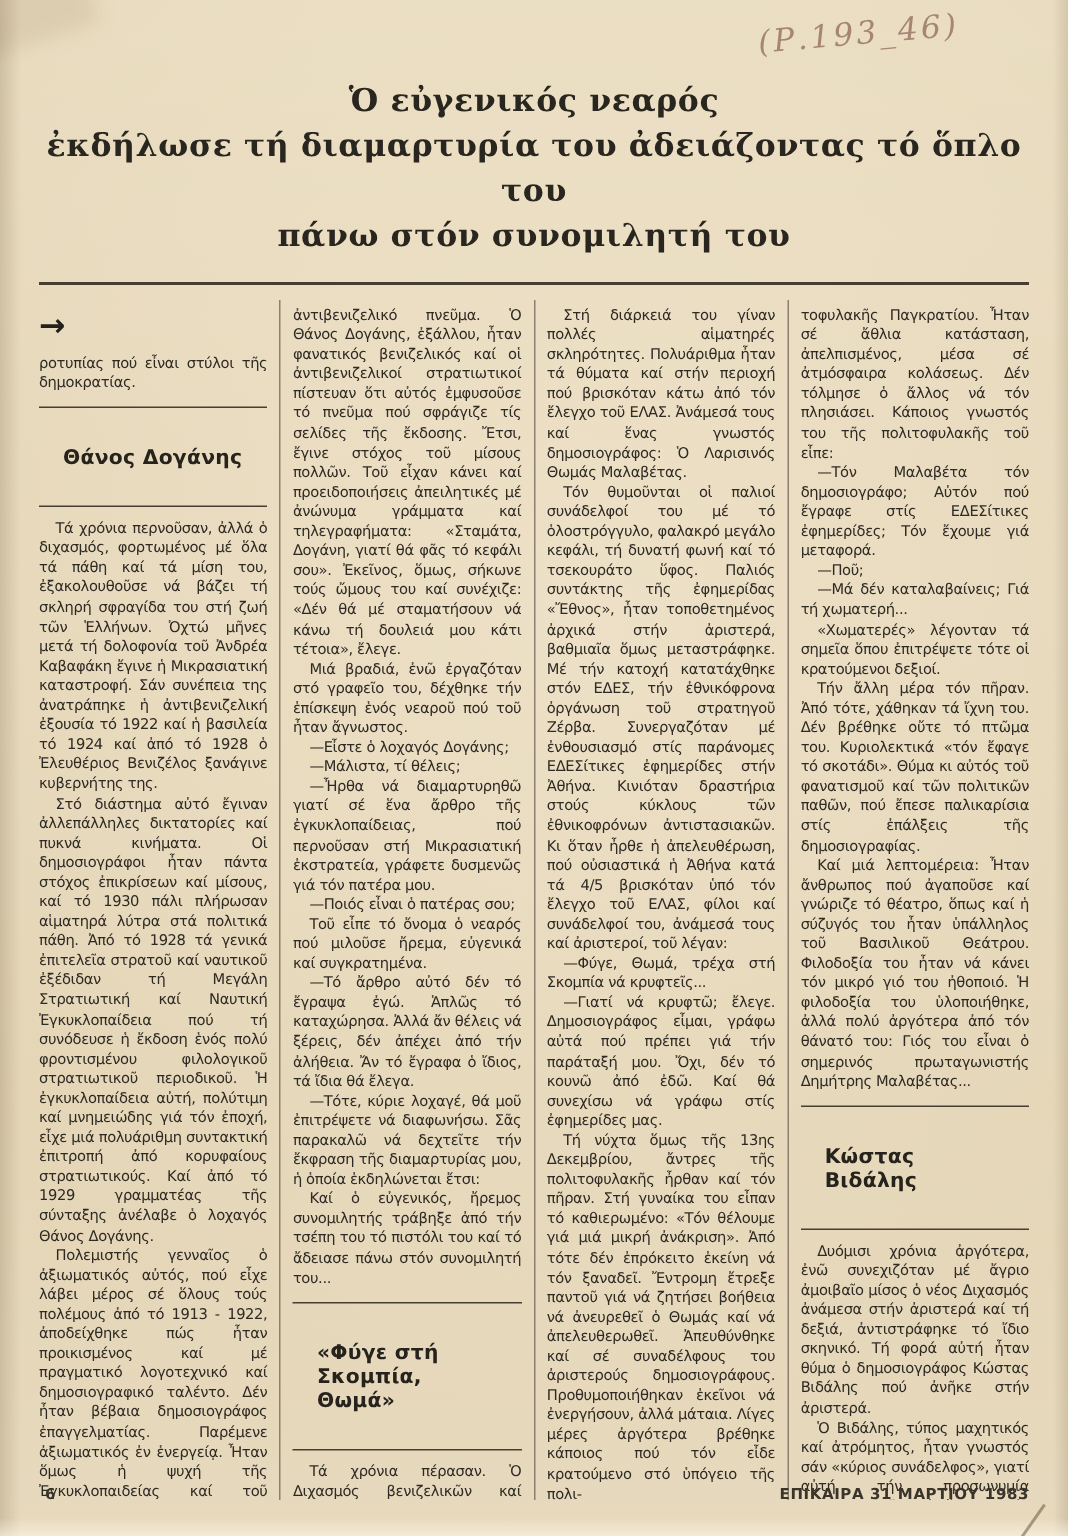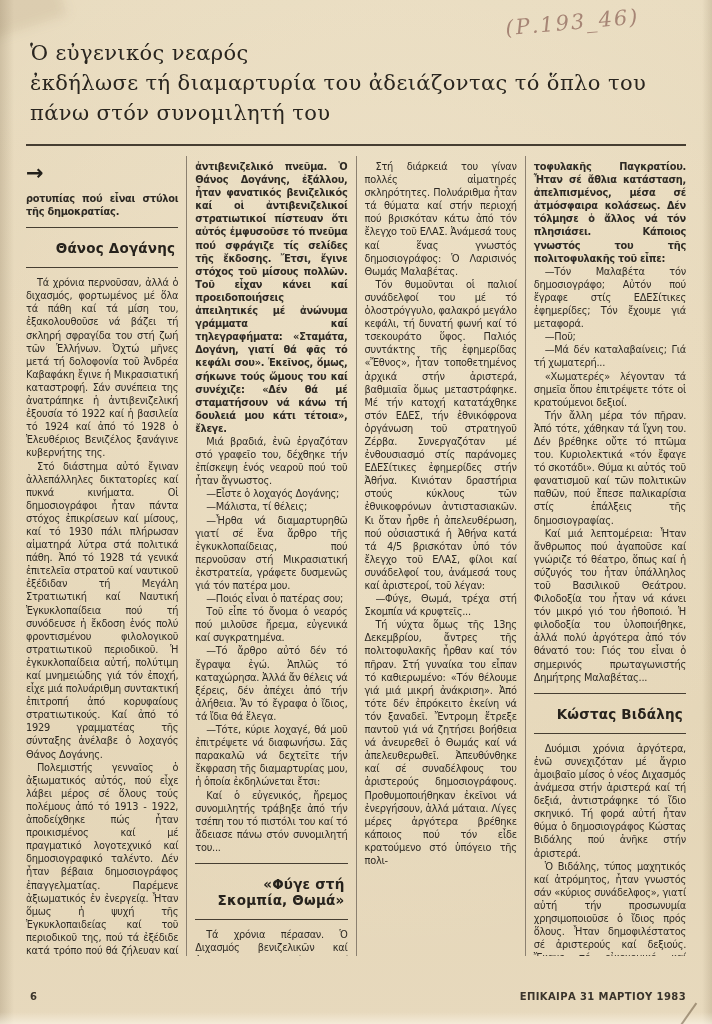--- a/index.html
+++ b/index.html
@@ -27,53 +27,53 @@
     background:rgba(80,60,35,.45);transform:rotate(-55deg);}
 
   .annotation{
     position:absolute;top:8px;left:505px;width:190px;
     font-family:"DejaVu Serif",serif;font-style:italic;
     font-size:21px;color:#9b7668;transform:rotate(-5deg);
     letter-spacing:2px;opacity:.85;
   }
 
   .title{
-    margin:38px 30px 0 30px;text-align:left;
-    font-family:"DejaVu Serif",serif;font-weight:normal;color:#29251f;
+    margin:52px 30px 0 30px;text-align:center;
+    font-family:"DejaVu Serif",serif;font-weight:bold;color:#29251f;
   }
   .title .tline{display:block;font-size:21px;line-height:30px;letter-spacing:.4px;}
 
   .title-divider{margin:16px 26px 0 26px;border:none;border-top:2px solid #463e32;height:0;}
 
   .body-cols{
     display:flex;align-items:stretch;
     margin:10px 26px 0 26px;height:800px;overflow:hidden;
   }
   .col{
     flex:1 1 0;padding:4px 8px 0 8px;overflow:hidden;
     font-size:9.8px;line-height:13.1px;letter-spacing:-.25px;
     text-align:justify;
   }
   .col + .col{border-left:1px solid #8b8070;}
   .col:first-child{padding-left:0;}
   .col:last-child{padding-right:0;}
 
   .col p{margin:0;}
   .col p.ind{text-indent:11px;}
-  .col p.cont{text-indent:0;font-weight:bold;}
+  .col p.cont{text-indent:0;}
 
   .arrow{font-size:21px;font-weight:bold;line-height:22px;margin:2px 0 8px 0;color:#23201b;}
 
   .heading-block{
     margin:9px 0 8px 0;padding:9px 0 8px 0;
     border-top:1.6px solid #463e32;border-bottom:1.6px solid #463e32;
   }
   .heading-block h2{
-    margin:3px;font-size:13.5px;line-height:16px;font-weight:bold;
-    letter-spacing:.2px;color:#26221c;text-align:right;
+    margin:16px;font-size:13.5px;line-height:16px;font-weight:bold;
+    letter-spacing:.2px;color:#26221c;text-align:left;
   }
 
   .footer{
     position:absolute;left:30px;right:26px;bottom:22px;
     display:flex;justify-content:space-between;align-items:baseline;
     font-size:10px;font-weight:bold;color:#3a342b;letter-spacing:.4px;
   }
 </style>
 </head>
 <body>
@@ -117,20 +117,21 @@
         <p class="ind">Καί ὁ εὐγενικός, ἤρεμος συνομιλητής τράβηξε ἀπό τήν τσέπη του τό πιστόλι του καί τό ἄδειασε πάνω στόν συνομιλητή του...</p>
         <div class="heading-block">
           <h2>«Φύγε στή Σκομπία, Θωμά»</h2>
         </div>
         <p class="ind">Τά χρόνια πέρασαν. Ὁ Διχασμός βενιζελικῶν καί ἀντιβενιζελικῶν ξεθύμανε καί ἀντικαταστάθηκε ἀπό ἕναν νέο διχασμό, ἀριστερῶν καί δεξιῶν, πού ξετινάχτηκε καταλυτικός στά χρόνια τῆς κατοχῆς. Ὅταν τό 1944 ἦρθε ἡ ἀπελευθέρωση, φαινόταν πώς ὁ κεραυνός θά ἔπεφτε. Καί ἔπεσε πραγματικά τόν Δεκέμβριο 1944 στήν Ἀθήνα. Ἦταν ἡ φοβερή μάχη τῶν 33 ἡμερῶν</p>
       </section>
     <section class="col">
         <p class="ind">Στή διάρκειά του γίναν πολλές αἱματηρές σκληρότητες. Πολυάριθμα ἦταν τά θύματα καί στήν περιοχή πού βρισκόταν κάτω ἀπό τόν ἔλεγχο τοῦ ΕΛΑΣ. Ἀνάμεσά τους καί ἕνας γνωστός δημοσιογράφος: Ὁ Λαρισινός Θωμάς Μαλαβέτας.</p>
         <p class="ind">Τόν θυμοῦνται οἱ παλιοί συνάδελφοί του μέ τό ὁλοστρόγγυλο, φαλακρό μεγάλο κεφάλι, τή δυνατή φωνή καί τό τσεκουράτο ὕφος. Παλιός συντάκτης τῆς ἐφημερίδας «Ἔθνος», ἦταν τοποθετημένος ἀρχικά στήν ἀριστερά, βαθμιαῖα ὅμως μεταστράφηκε. Μέ τήν κατοχή κατατάχθηκε στόν ΕΔΕΣ, τήν ἐθνικόφρονα ὀργάνωση τοῦ στρατηγοῦ Ζέρβα. Συνεργαζόταν μέ ἐνθουσιασμό στίς παράνομες ΕΔΕΣίτικες ἐφημερίδες στήν Ἀθήνα. Κινιόταν δραστήρια στούς κύκλους τῶν ἐθνικοφρόνων ἀντιστασιακῶν. Κι ὅταν ἦρθε ἡ ἀπελευθέρωση, πού οὐσιαστικά ἡ Ἀθήνα κατά τά 4/5 βρισκόταν ὑπό τόν ἔλεγχο τοῦ ΕΛΑΣ, φίλοι καί συνάδελφοί του, ἀνάμεσά τους καί ἀριστεροί, τοῦ λέγαν:</p>
         <p class="ind">—Φύγε, Θωμά, τρέχα στή Σκομπία νά κρυφτεῖς...</p>
+        <p class="ind">—Γιατί νά κρυφτῶ; ἔλεγε. Δημοσιογράφος εἶμαι, γράφω αὐτά πού πρέπει γιά τήν παράταξή μου. Ὄχι, δέν τό κουνῶ ἀπό ἐδῶ. Καί θά συνεχίσω νά γράφω στίς ἐφημερίδες μας.</p>
         <p class="ind">Τή νύχτα ὅμως τῆς 13ης Δεκεμβρίου, ἄντρες τῆς πολιτοφυλακῆς ἦρθαν καί τόν πῆραν. Στή γυναίκα του εἶπαν τό καθιερωμένο: «Τόν θέλουμε γιά μιά μικρή ἀνάκριση». Ἀπό τότε δέν ἐπρόκειτο ἐκείνη νά τόν ξαναδεῖ. Ἔντρομη ἔτρεξε παντοῦ γιά νά ζητήσει βοήθεια νά ἀνευρεθεῖ ὁ Θωμάς καί νά ἀπελευθερωθεῖ. Ἀπευθύνθηκε καί σέ συναδέλφους του ἀριστερούς δημοσιογράφους. Προθυμοποιήθηκαν ἐκεῖνοι νά ἐνεργήσουν, ἀλλά μάταια. Λίγες μέρες ἀργότερα βρέθηκε κάποιος πού τόν εἶδε κρατούμενο στό ὑπόγειο τῆς πολι-</p>
       </section>
     <section class="col">
         <p class="cont">τοφυλακῆς Παγκρατίου. Ἦταν σέ ἄθλια κατάσταση, ἀπελπισμένος, μέσα σέ ἀτμόσφαιρα κολάσεως. Δέν τόλμησε ὁ ἄλλος νά τόν πλησιάσει. Κάποιος γνωστός του τῆς πολιτοφυλακῆς τοῦ εἶπε:</p>
         <p class="ind">—Τόν Μαλαβέτα τόν δημοσιογράφο; Αὐτόν πού ἔγραφε στίς ΕΔΕΣίτικες ἐφημερίδες; Τόν ἔχουμε γιά μεταφορά.</p>
         <p class="ind">—Ποῦ;</p>
         <p class="ind">—Μά δέν καταλαβαίνεις; Γιά τή χωματερή...</p>
         <p class="ind">«Χωματερές» λέγονταν τά σημεῖα ὅπου ἐπιτρέψετε τότε οἱ κρατούμενοι δεξιοί.</p>
         <p class="ind">Τήν ἄλλη μέρα τόν πῆραν. Ἀπό τότε, χάθηκαν τά ἴχνη του. Δέν βρέθηκε οὔτε τό πτῶμα του. Κυριολεκτικά «τόν ἔφαγε τό σκοτάδι». Θύμα κι αὐτός τοῦ φανατισμοῦ καί τῶν πολιτικῶν παθῶν, πού ἔπεσε παλικαρίσια στίς ἐπάλξεις τῆς δημοσιογραφίας.</p>
         <p class="ind">Καί μιά λεπτομέρεια: Ἦταν ἄνθρωπος πού ἀγαποῦσε καί γνώριζε τό θέατρο, ὅπως καί ἡ σύζυγός του ἦταν ὑπάλληλος τοῦ Βασιλικοῦ Θεάτρου. Φιλοδοξία του ἦταν νά κάνει τόν μικρό γιό του ἠθοποιό. Ἡ φιλοδοξία του ὑλοποιήθηκε, ἀλλά πολύ ἀργότερα ἀπό τόν θάνατό του: Γιός του εἶναι ὁ σημερινός πρωταγωνιστής Δημήτρης Μαλαβέτας...</p>

